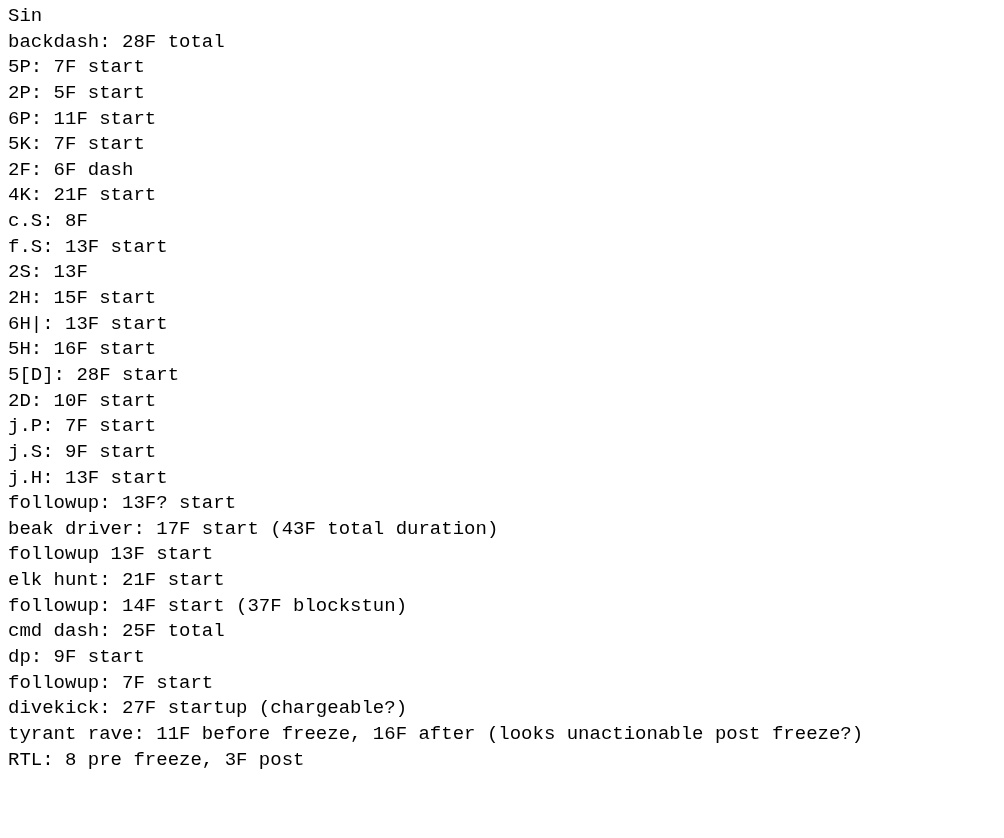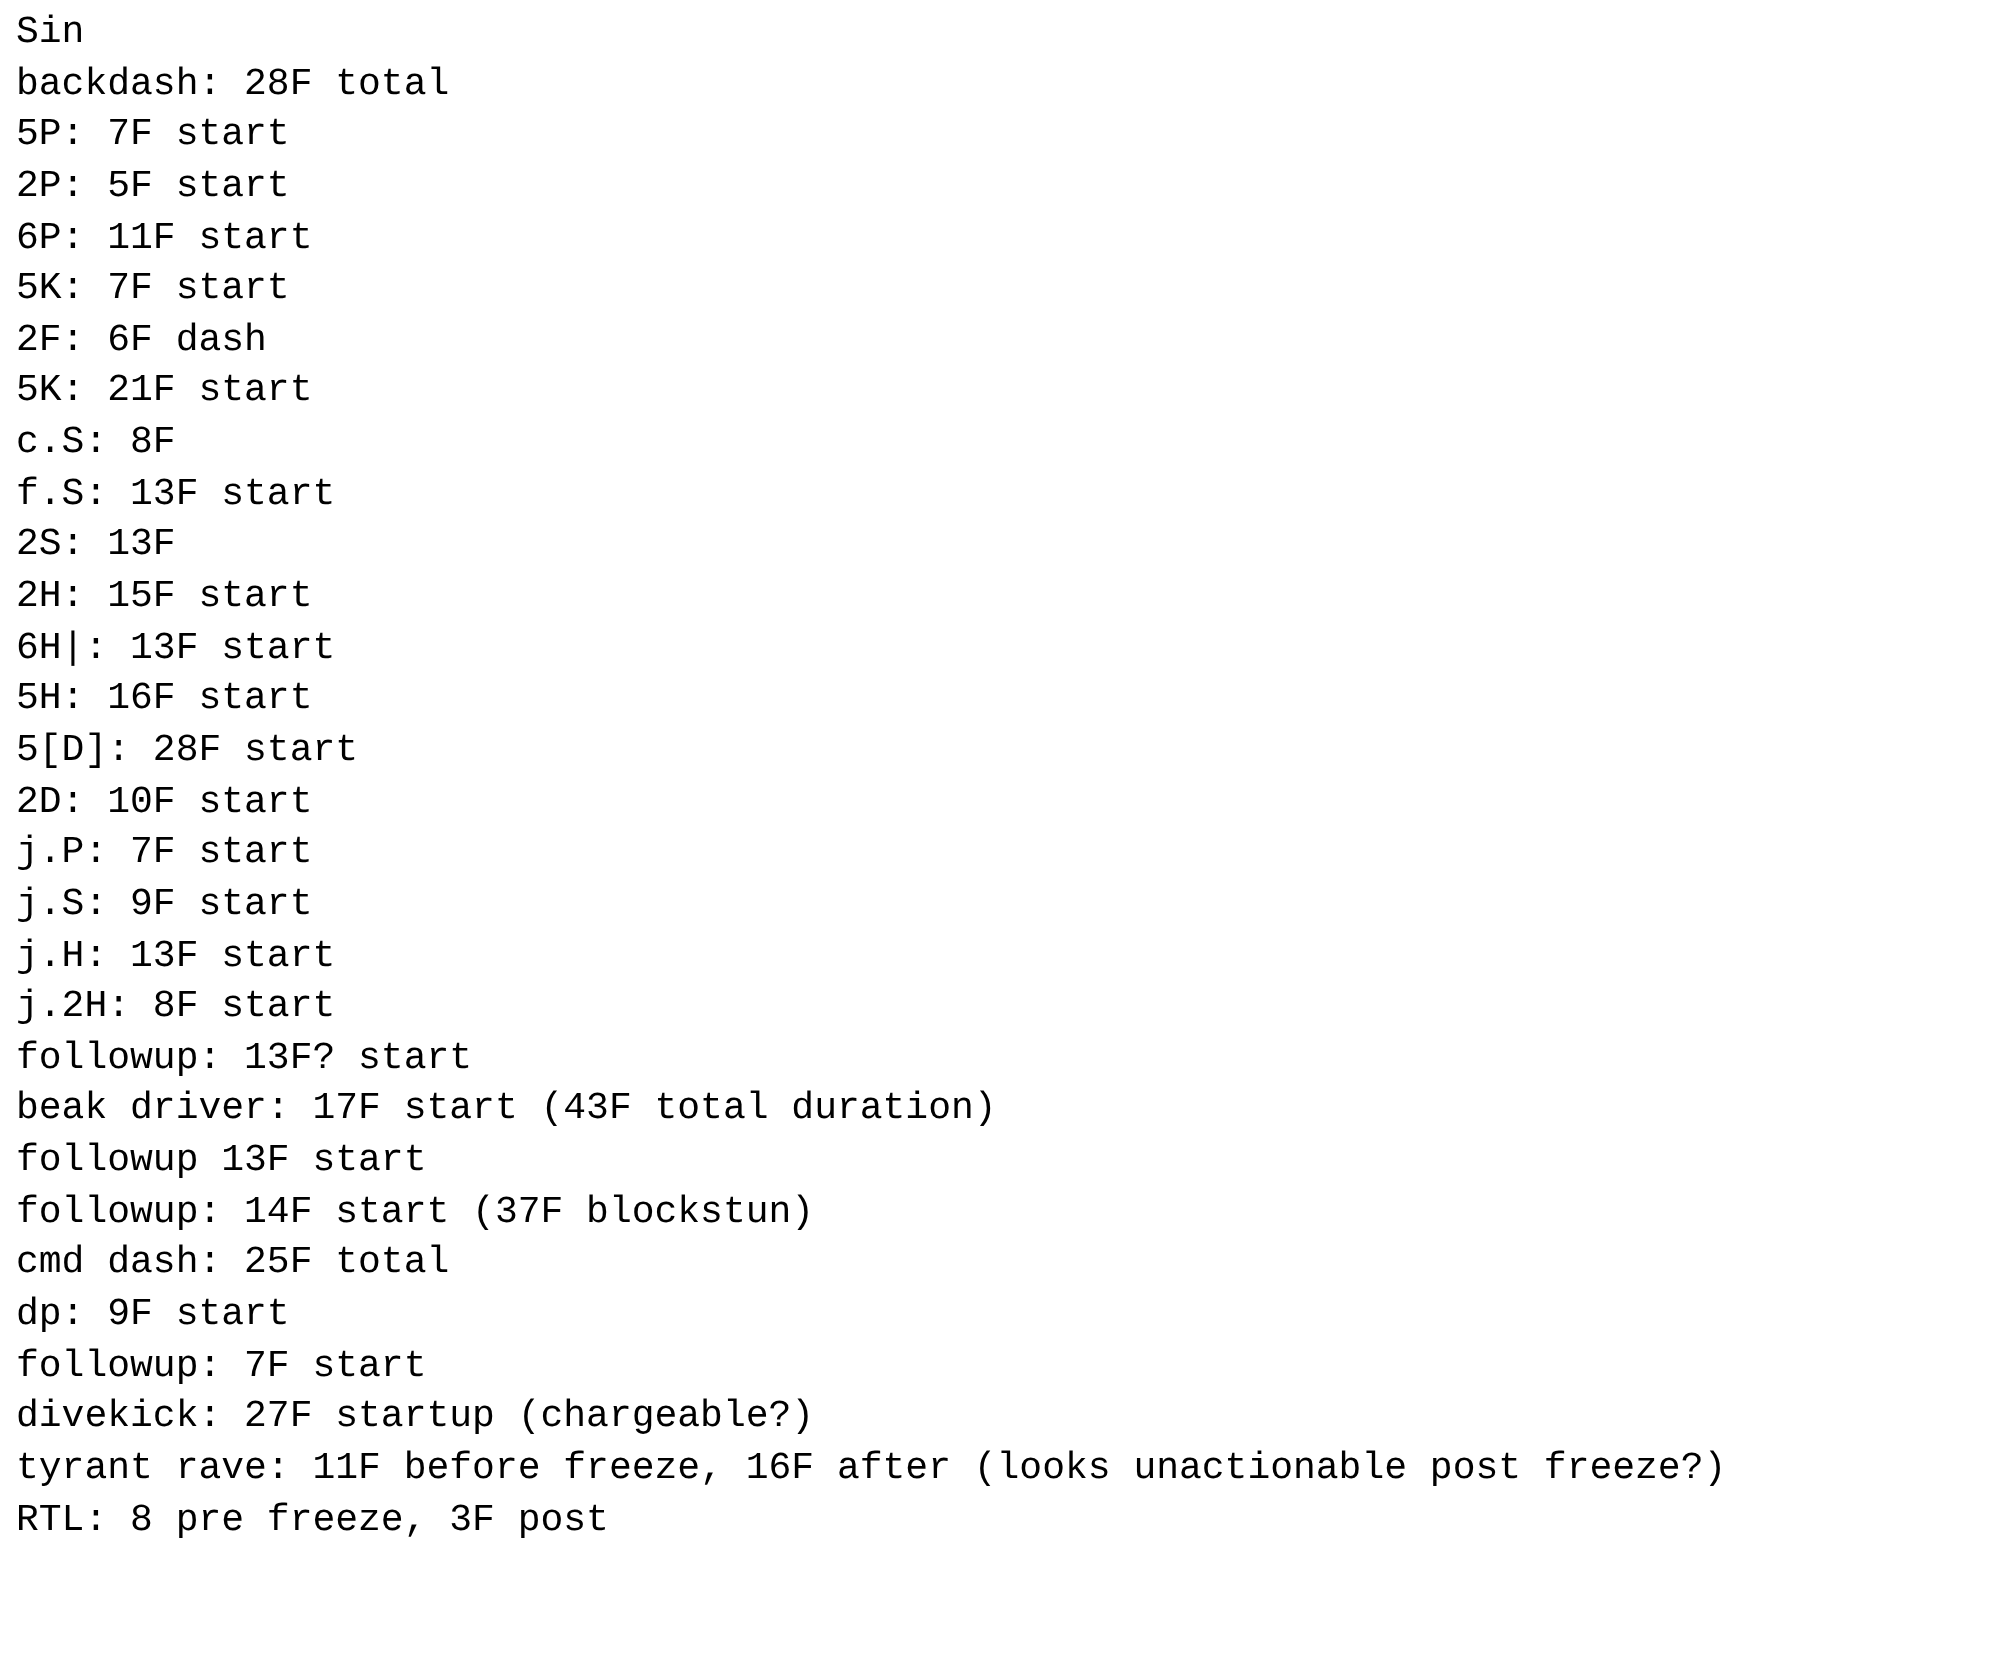--- a/index.html
+++ b/index.html
@@ -24,36 +24,36 @@
 <body>
 
 <div>
   <span class="line">Sin</span>
   <span class="line">backdash: 28F total</span>
   <span class="line">5P: 7F start</span>
   <span class="line">2P: 5F start</span>
   <span class="line">6P: 11F start</span>
   <span class="line">5K: 7F start</span>
   <span class="line">2F: 6F dash</span>
-  <span class="line">5K: 21F start</span>
+  <span class="line">4K: 21F start</span>
   <span class="line">c.S: 8F</span>
   <span class="line">f.S: 13F start</span>
   <span class="line">2S: 13F</span>
   <span class="line">2H: 15F start</span>
   <span class="line">6H|: 13F start</span>
   <span class="line">5H: 16F start</span>
   <span class="line">5[D]: 28F start</span>
   <span class="line">2D: 10F start</span>
   <span class="line">j.P: 7F start</span>
   <span class="line">j.S: 9F start</span>
   <span class="line">j.H: 13F start</span>
-  <span class="line">j.2H: 8F start</span>
   <span class="line">followup: 13F? start</span>
   <span class="line">beak driver: 17F start (43F total duration)</span>
   <span class="line">followup 13F start</span>
+  <span class="line">elk hunt: 21F start</span>
   <span class="line">followup: 14F start (37F blockstun)</span>
   <span class="line">cmd dash: 25F total</span>
   <span class="line">dp: 9F start</span>
   <span class="line">followup: 7F start</span>
   <span class="line">divekick: 27F startup (chargeable?)</span>
   <span class="line">tyrant rave: 11F before freeze, 16F after (looks unactionable post freeze?)</span>
   <span class="line">RTL: 8 pre freeze, 3F post</span>
 </div>
 
 </body></html>

